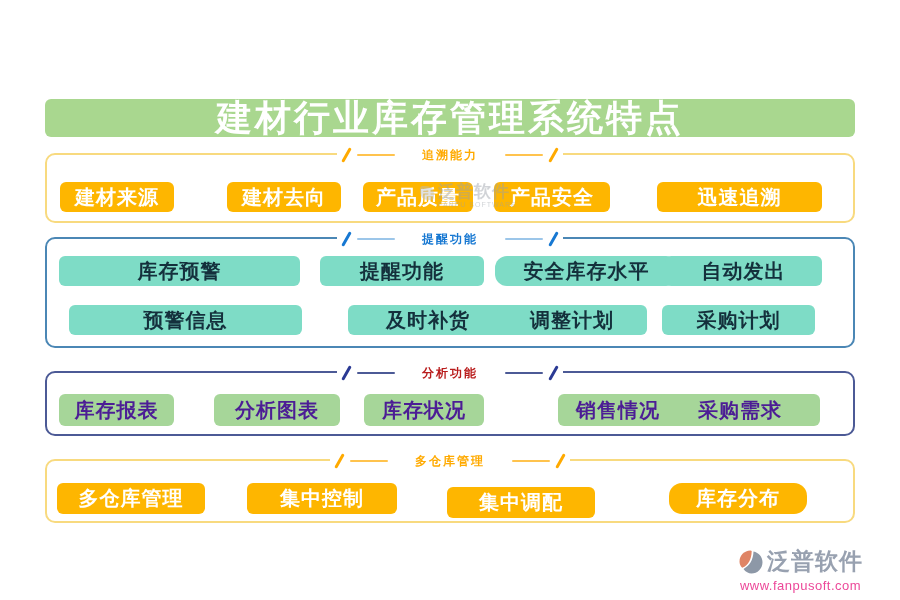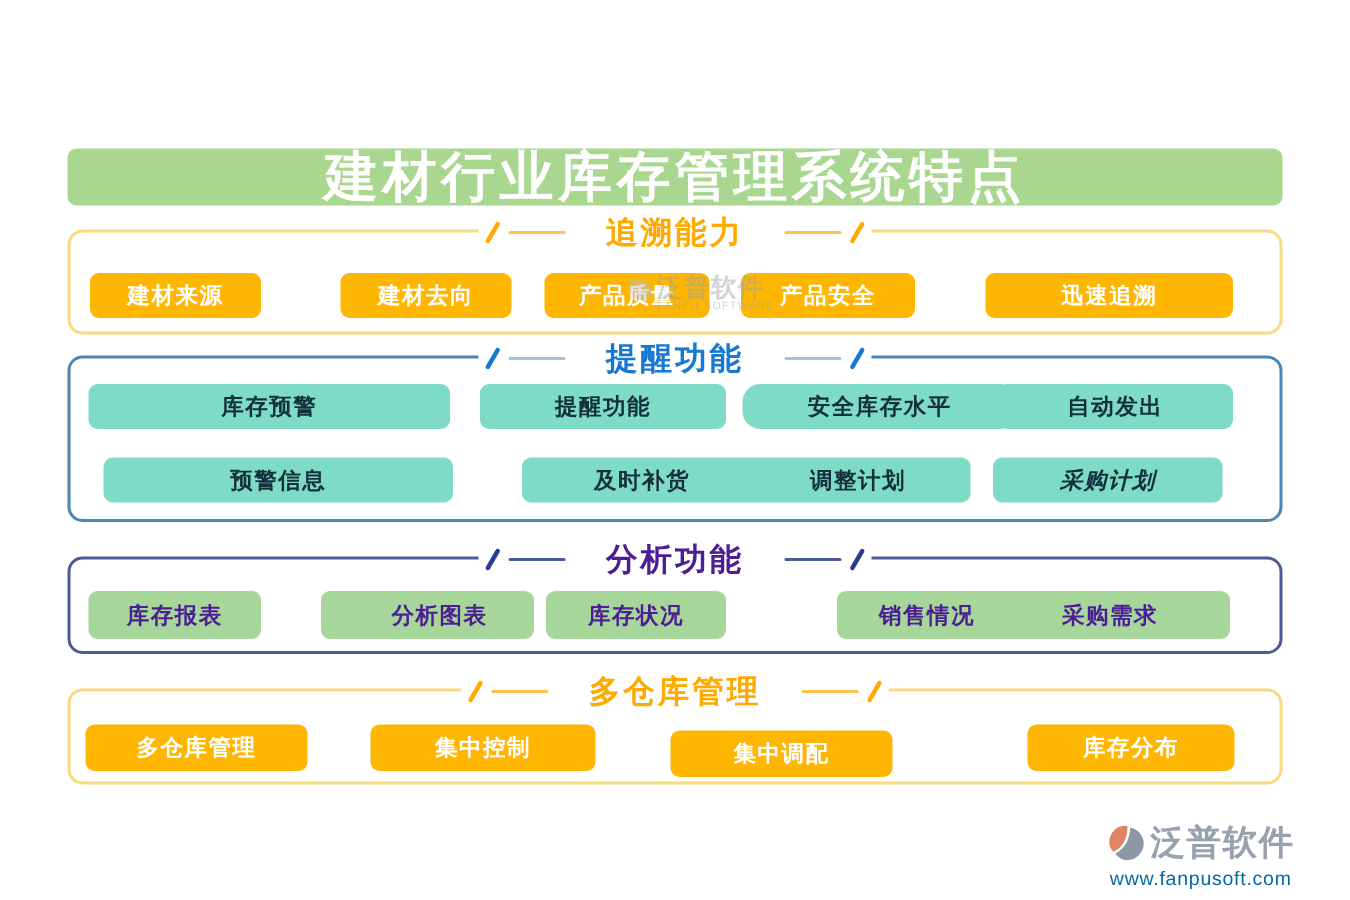--- a/index.html
+++ b/index.html
@@ -10,57 +10,57 @@
   .main-title{
     position:absolute;left:45px;top:99px;width:810px;height:38px;
     background:#a9d78f;border-radius:6px;color:#ffffff;
     font-size:36px;font-weight:bold;text-align:center;line-height:38px;letter-spacing:3px;
   }
   .section{position:absolute;left:45px;width:806px;border:2px solid;border-radius:10px;background:#ffffff;}
   .legend{
     position:absolute;top:-13px;left:50%;transform:translateX(-50%);
     background:#ffffff;display:flex;align-items:center;padding:0 8px;height:26px;white-space:nowrap;
   }
-  .legend .t{font-weight:bold;font-size:21px;margin:0 18px;letter-spacing:2px;}
+  .legend .t{font-weight:bold;font-size:12px;margin:0 18px;letter-spacing:2px;}
   .slash{width:3px;height:16px;border-radius:2px;transform:rotate(30deg);flex:none;}
   .hline{width:38px;height:2px;border-radius:1px;margin:0 9px;flex:none;}
   .btn{
     position:absolute;height:30px;border-radius:6px;
     display:flex;align-items:center;justify-content:center;
-    font-weight:bold;font-size:15px;letter-spacing:1px;
+    font-weight:bold;font-size:20px;letter-spacing:1px;
   }
   .btn.orange{background:#feb600;color:#ffffff;}
   .btn.teal{background:#7edcc6;color:#14303c;}
   .btn.green{background:#a6d699;color:#4c1d95;}
   
   .s-orange{border-color:#f8da7f;}
   .s-orange .t{color:#ffaa00;}
   .s-orange .slash{background:#ffaa00;}
   .s-orange .hline{background:#ffc34d;}
   .s-blue{border-color:#4b87b5;}
   .s-blue .t{color:#1778d2;}
   .s-blue .slash{background:#1778d2;}
   .s-blue .hline{background:#9cc6e9;}
   .s-navy{border-color:#4c5a96;}
-  .s-navy .t{color:#4c1d95;}
+  .s-navy .t{color:#b91c1c;}
   .s-navy .slash{background:#2b3a94;}
   .s-navy .hline{background:#4c5a96;}
   
   .watermark{
     position:absolute;left:420px;top:183px;display:flex;align-items:flex-start;gap:4px;
     opacity:0.45;z-index:5;pointer-events:none;color:#9aa0a8;
   }
   .watermark .wm-icon{width:14px;height:14px;background:#b9bdc4;border-radius:3px 8px 3px 8px;margin-top:3px;}
   .watermark .wm-name{font-size:17px;font-weight:bold;line-height:18px;letter-spacing:1px;}
   .watermark .wm-sub{font-size:7px;letter-spacing:1px;line-height:8px;}
   
   .brand{position:absolute;right:12px;top:546px;width:175px;text-align:center;}
   .brand-row{display:flex;align-items:center;justify-content:center;gap:3px;}
   .brand-name{font-size:23px;font-weight:bold;color:#98a1b0;letter-spacing:1px;}
-  .brand-url{font-size:13px;color:#0369a1;margin-top:1px;letter-spacing:0.5px;}
+  .brand-url{font-size:13px;color:#ec4899;margin-top:1px;letter-spacing:0.5px;}
 </style>
 </head>
 <body>
 
 <div class="main-title">建材行业库存管理系统特点</div>
 
 <div class="section s-orange" style="top:153px;height:66px;">
   <div class="legend">
     <span class="slash"></span>
     <span class="hline"></span>
@@ -83,50 +83,50 @@
     <span class="hline"></span>
     <span class="slash"></span>
   </div>
   <div class="btn teal" style="left:12px;top:17px;width:241px;">库存预警</div>
   <div class="btn teal" style="left:273px;top:17px;width:164px;">提醒功能</div>
   <div class="btn teal" style="left:448px;top:17px;width:183px;border-radius:12px;">安全库存水平</div>
   <div class="btn teal" style="left:618px;top:17px;width:157px;">自动发出</div>
   <div class="btn teal" style="left:22px;top:66px;width:233px;">预警信息</div>
   <div class="btn teal" style="left:273px;top:66px;width:160px;margin-left:28px;">及时补货</div>
   <div class="btn teal" style="left:450px;top:66px;width:150px;">调整计划</div>
-  <div class="btn teal" style="left:615px;top:66px;width:153px;font-style:italic;">采购计划</div>
+  <div class="btn teal" style="left:615px;top:66px;width:153px;">采购计划</div>
 </div>
 
 <div class="section s-navy" style="top:371px;height:61px;">
   <div class="legend">
     <span class="slash"></span>
     <span class="hline"></span>
     <span class="t">分析功能</span>
     <span class="hline"></span>
     <span class="slash"></span>
   </div>
   <div class="btn green" style="left:12px;top:21px;width:115px;height:32px;">库存报表</div>
-  <div class="btn green" style="left:167px;top:21px;width:126px;height:32px;padding-left:16px;">分析图表</div>
+  <div class="btn green" style="left:167px;top:21px;width:126px;height:32px;">分析图表</div>
   <div class="btn green" style="left:317px;top:21px;width:120px;height:32px;">库存状况</div>
   <div class="btn green" style="left:473px;top:21px;width:120px;height:32px;margin-left:38px;">销售情况</div>
   <div class="btn green" style="left:613px;top:21px;width:160px;height:32px;">采购需求</div>
 </div>
 
 <div class="section s-orange" style="top:459px;height:60px;">
   <div class="legend">
     <span class="slash"></span>
     <span class="hline"></span>
     <span class="t">多仓库管理</span>
     <span class="hline"></span>
     <span class="slash"></span>
   </div>
   <div class="btn orange" style="left:10px;top:22px;width:148px;height:31px;">多仓库管理</div>
   <div class="btn orange" style="left:200px;top:22px;width:150px;height:31px;font-family:Liberation Serif, serif;">集中控制</div>
   <div class="btn orange" style="left:400px;top:26px;width:148px;height:31px;">集中调配</div>
-  <div class="btn orange" style="left:638px;top:22px;width:138px;height:31px;">库存分布</div>
+  <div class="btn orange" style="left:622px;top:22px;width:138px;height:31px;border-radius:13px;">库存分布</div>
 </div>
 
 <div class="watermark">
   <span class="wm-icon"></span>
   <span>
     <div class="wm-name">泛普软件</div>
     <div class="wm-sub">FANPU SOFTWARE</div>
   </span>
 </div>
 

